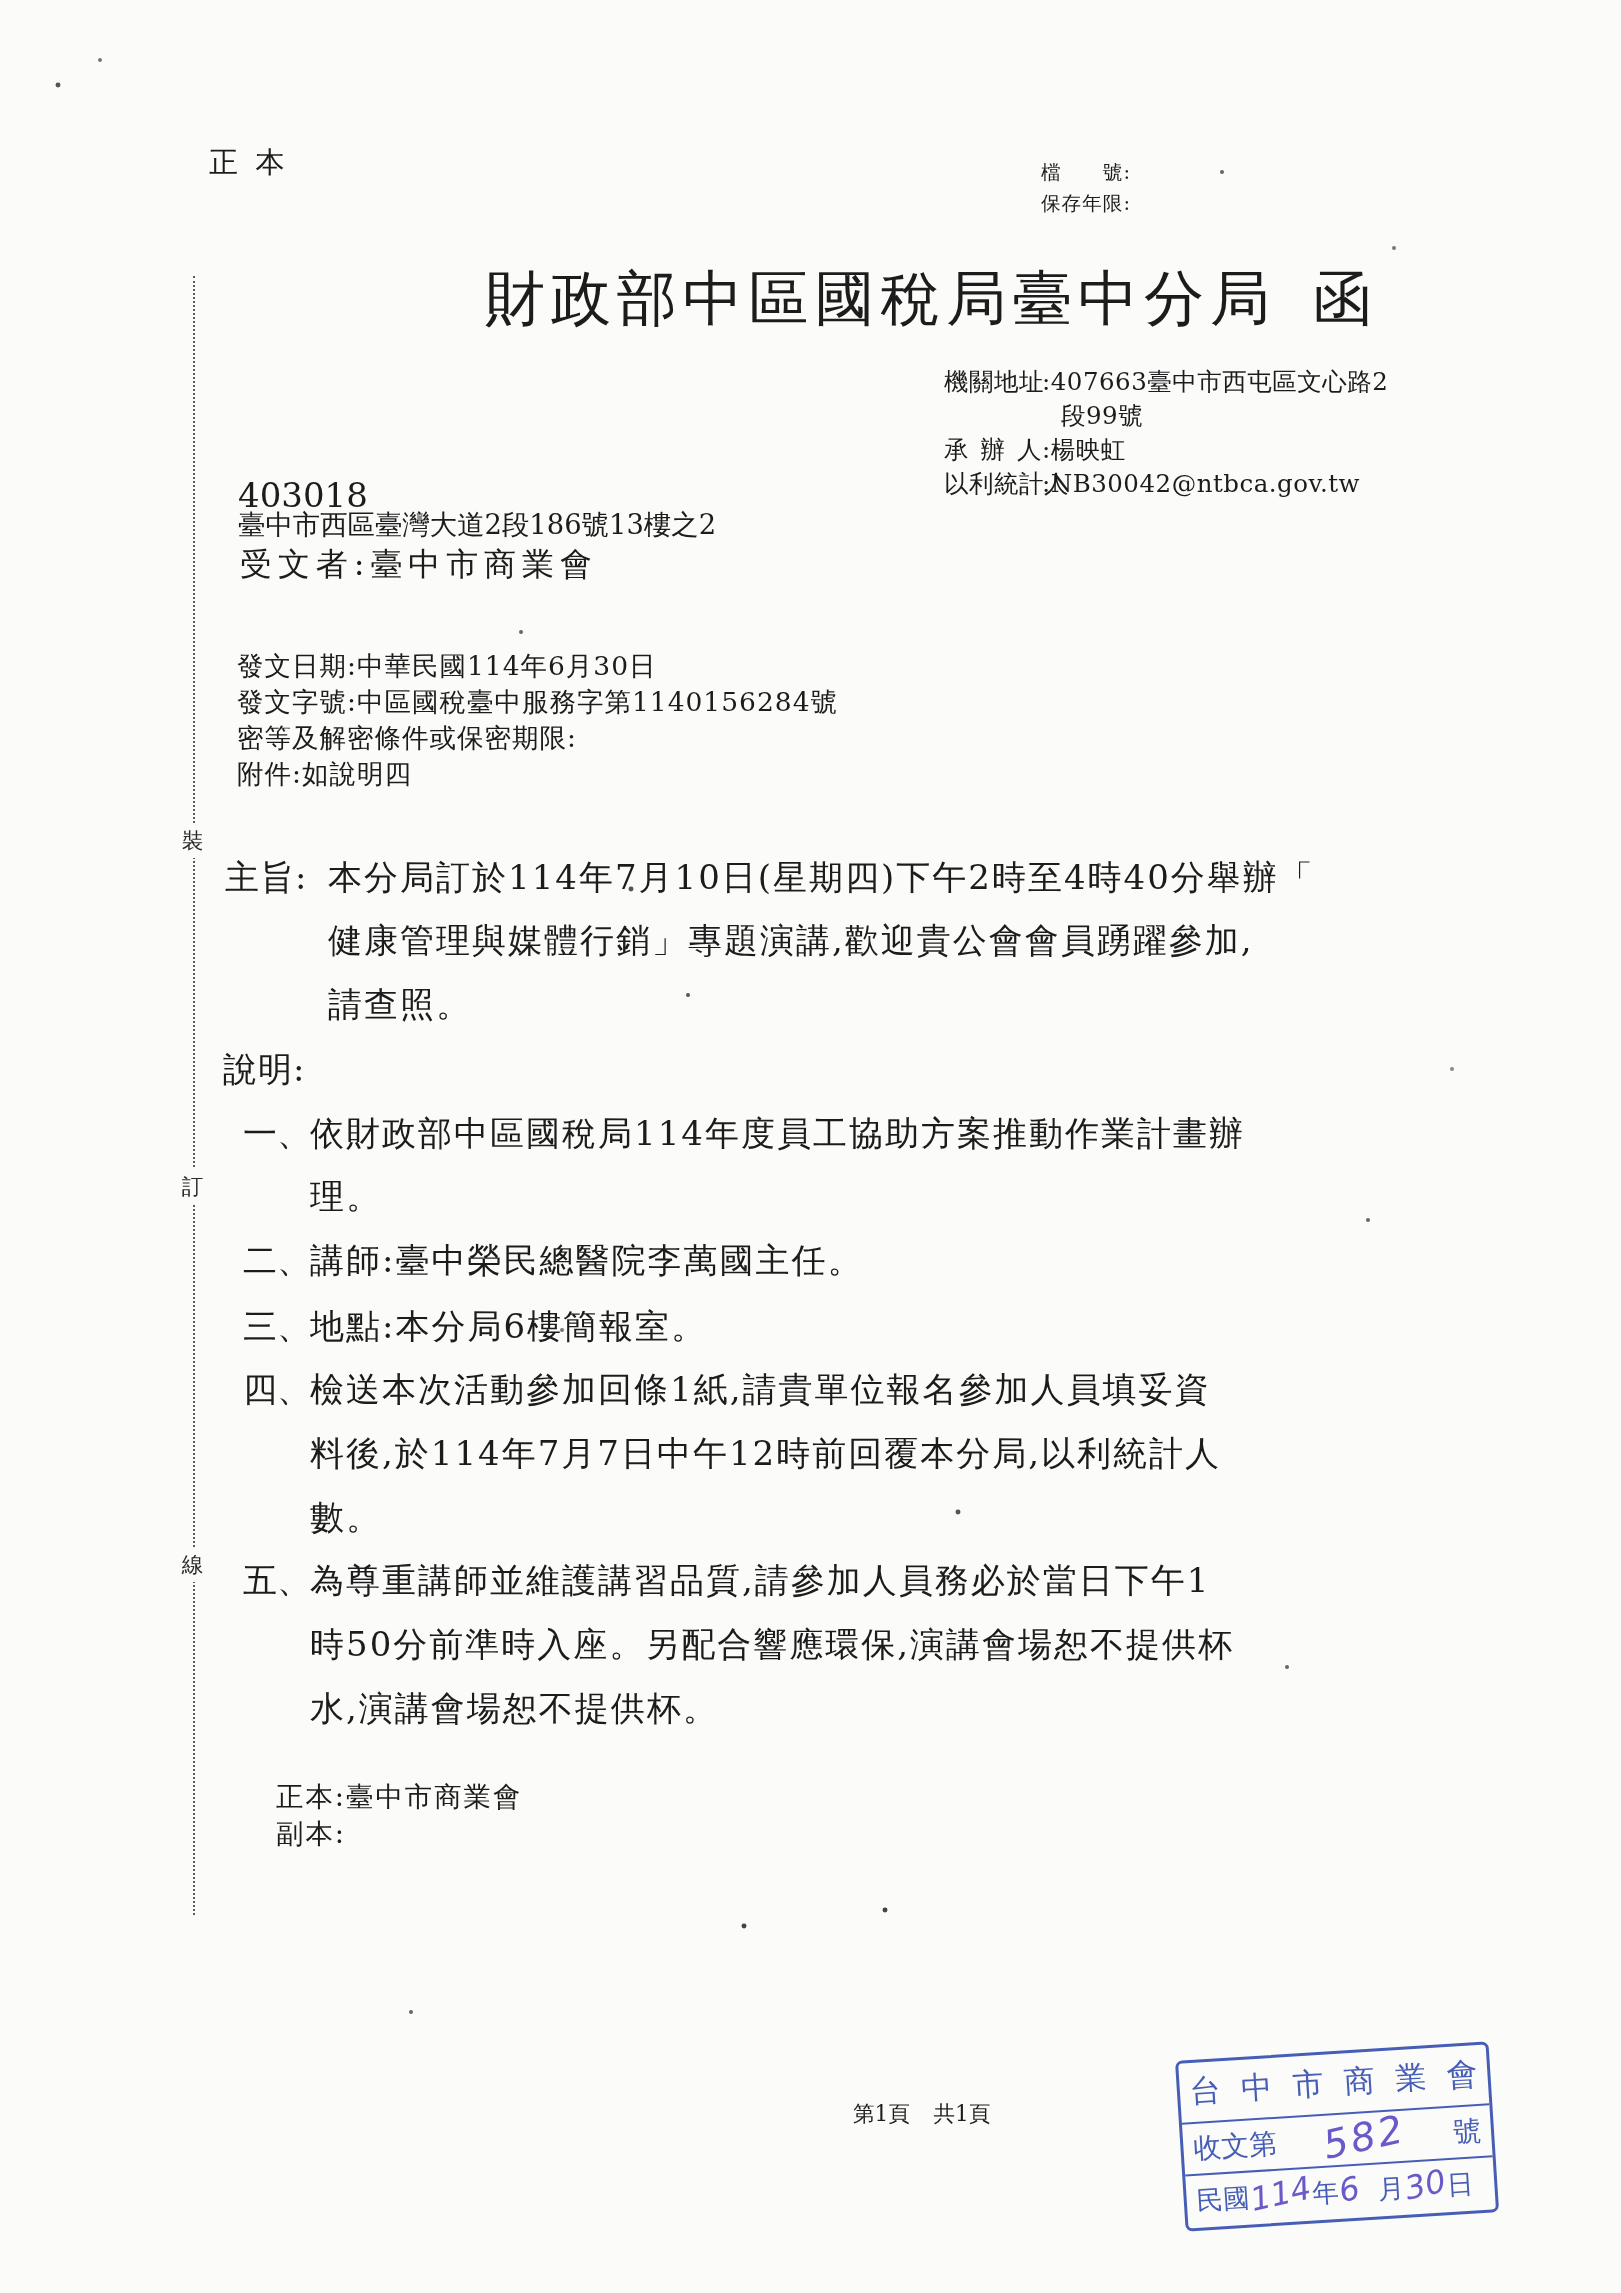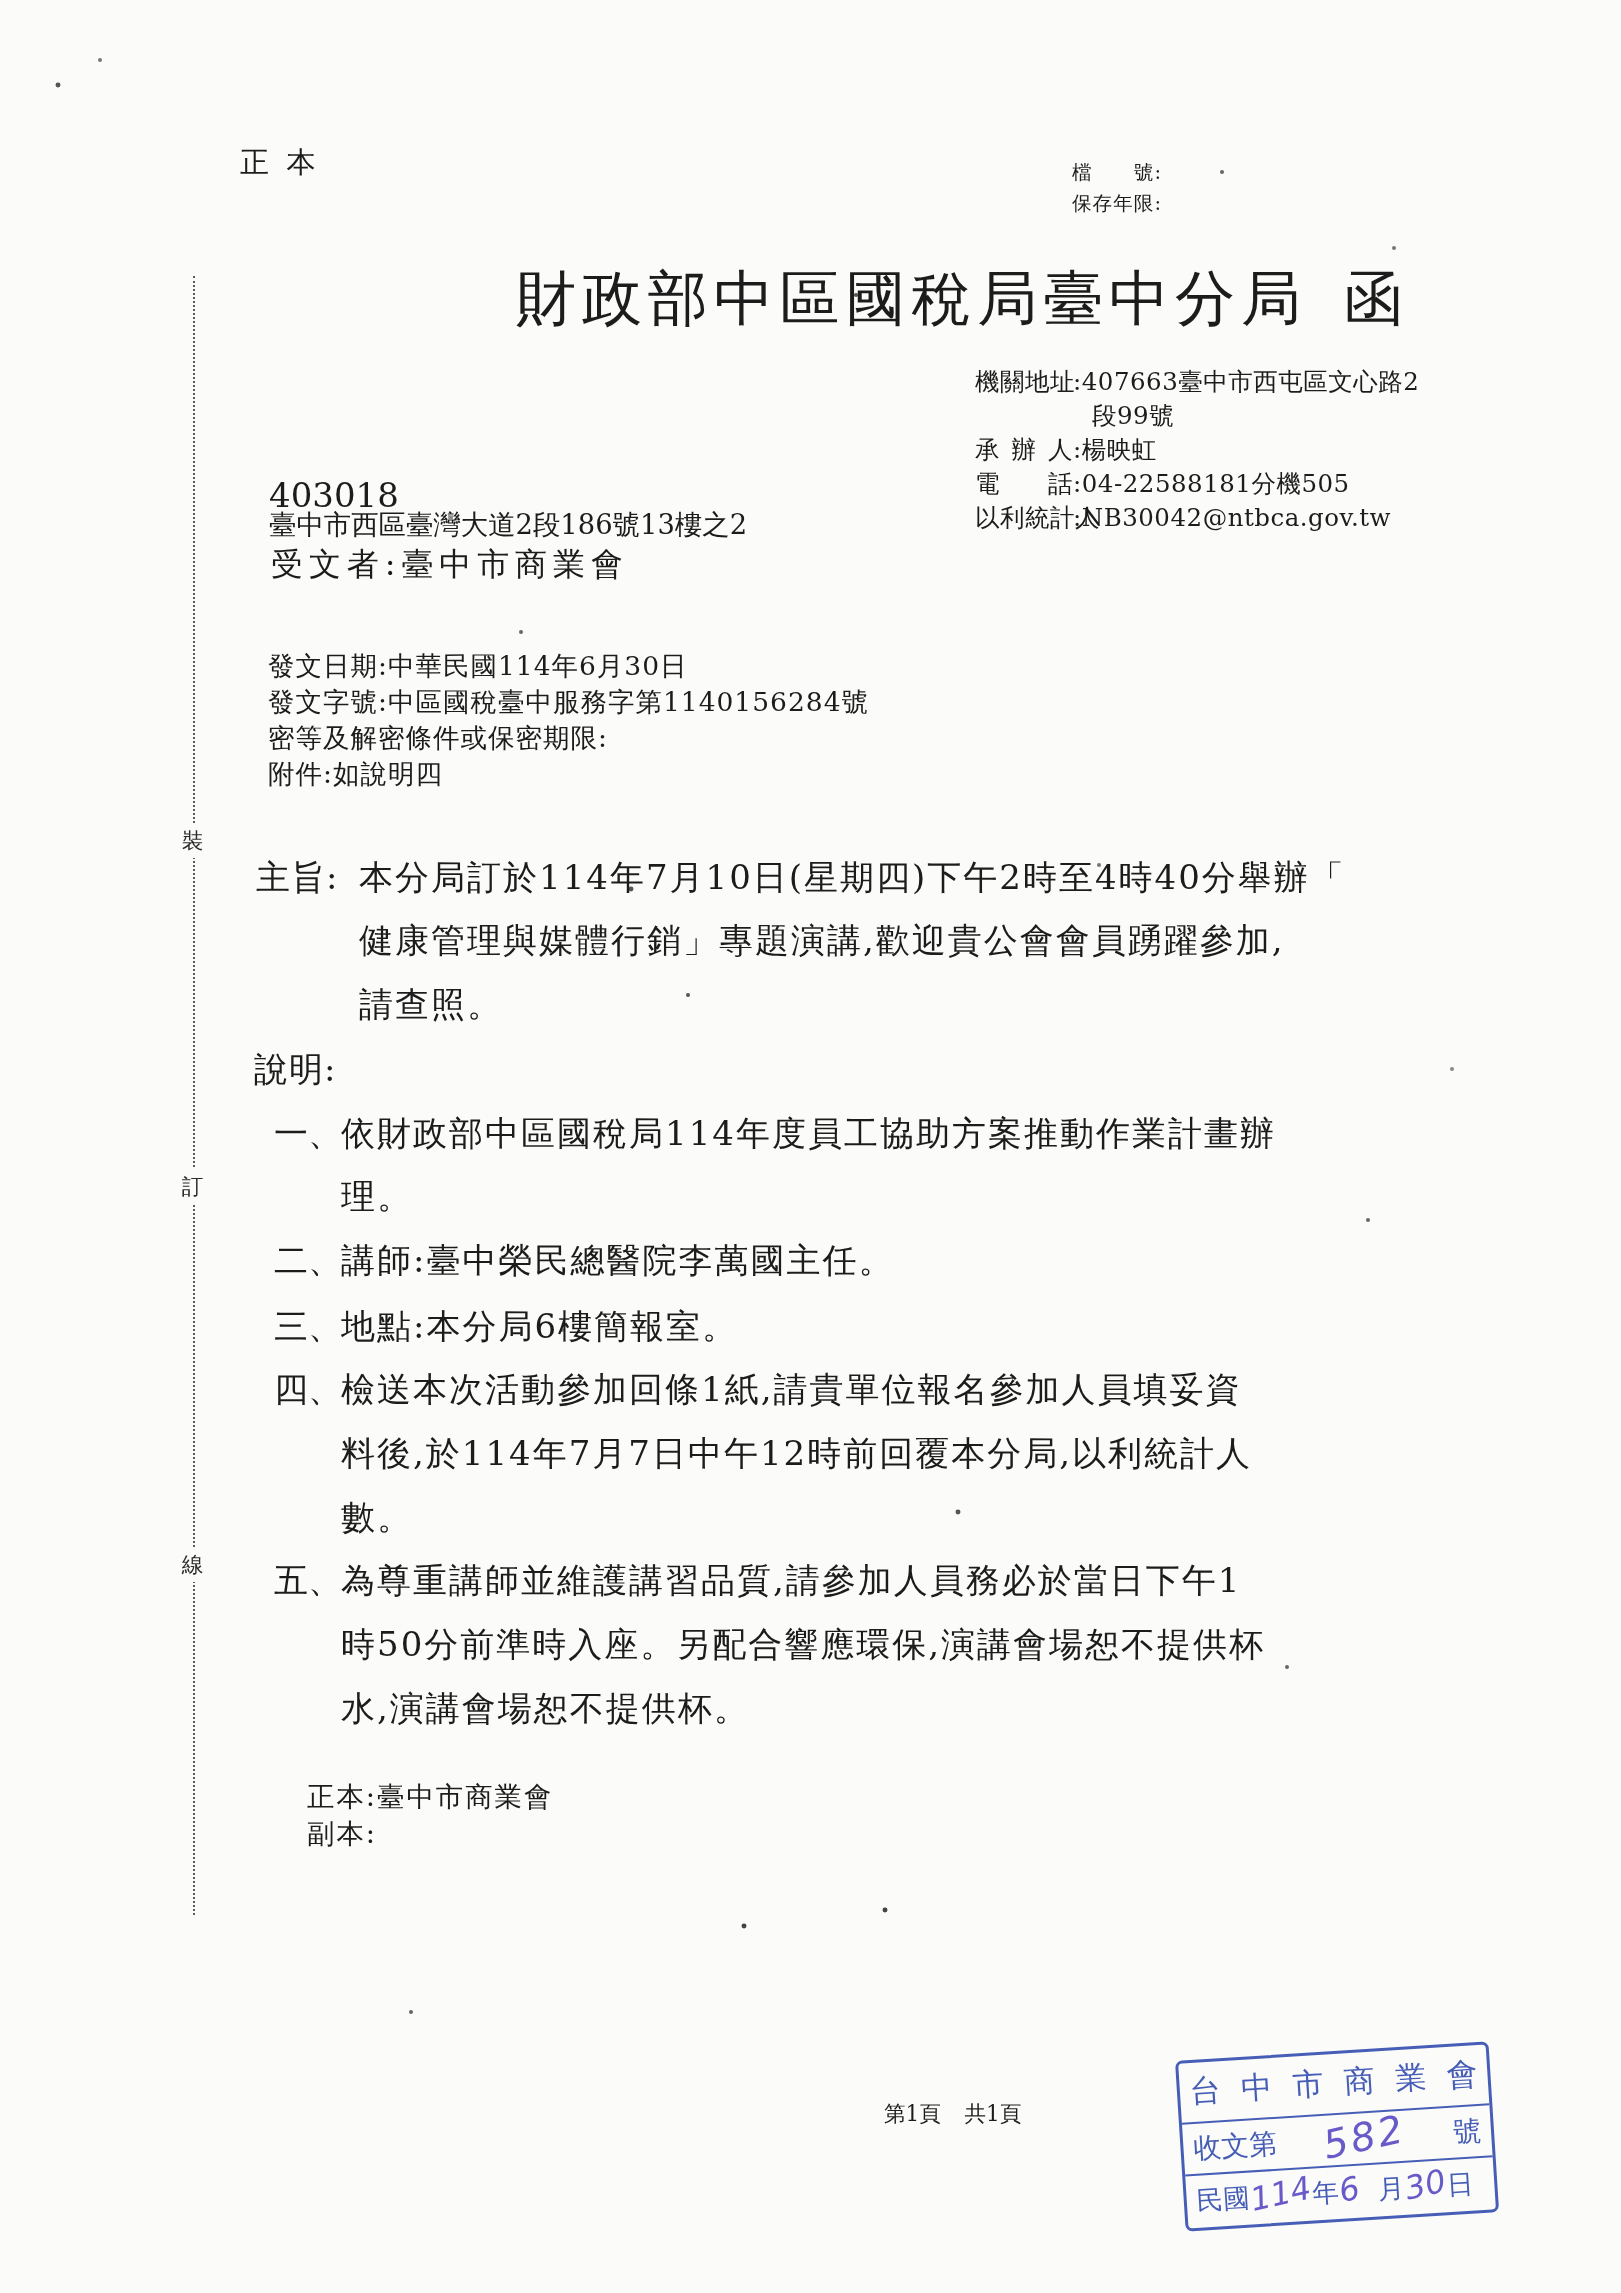--- a/index.html
+++ b/index.html
@@ -2,21 +2,21 @@
 <html style="--stamp-blue: #3a53b2; --stamp-ink: #5d4ec6; --text: #1c1c1c;"><head>
 <meta charset="utf-8">
 <style>
   html,body{margin:0;padding:0;}
   body{
     width:1621px;height:2294px;position:relative;overflow:hidden;
     background:#fbfbf9;
     font-family:"DejaVu Serif","Liberation Serif",serif;
     color:#1c1c1c;
   }
-  .abs{position:absolute;white-space:nowrap;margin-left:31px;}
+  .abs{position:absolute;white-space:nowrap;}
 
   
   .copy-type{left:209px;top:143px;font-size:29px;letter-spacing:17.6px;}
   .file-box{left:1041px;top:157px;font-size:19.6px;line-height:31px;letter-spacing:1px;}
 
   
   .doc-title{left:485px;top:259px;font-size:60px;letter-spacing:5.9px;font-weight:500;}
   .title-gap{display:inline-block;width:37px;}
 
   
@@ -99,21 +99,20 @@
   </div>
 
   <div class="abs doc-title">
     <span>財政部中區國稅局臺中分局</span><span class="title-gap"></span><span>函</span>
   </div>
 
   <div class="abs contact">
     <div><span class="clabel">機關地址</span><span>:407663臺中市西屯區文心路2</span></div>
     <div class="wrap2">段99號</div>
     <div><span class="clabel">承辦人</span><span>:楊映虹</span></div>
-    <div><span class="clabel">電話</span><span>:04-22588181分機505</span></div>
     <div><span class="clabel">以利統計人</span><span>:NB30042@ntbca.gov.tw</span></div>
   </div>
 
   <div class="abs zip">403018</div>
   <div class="abs sender-addr">臺中市西區臺灣大道2段186號13樓之2</div>
   <div class="abs recipient">受文者:臺中市商業會</div>
 
   <div class="abs meta">
     <div>發文日期:中華民國114年6月30日</div>
     <div>發文字號:中區國稅臺中服務字第1140156284號</div>

